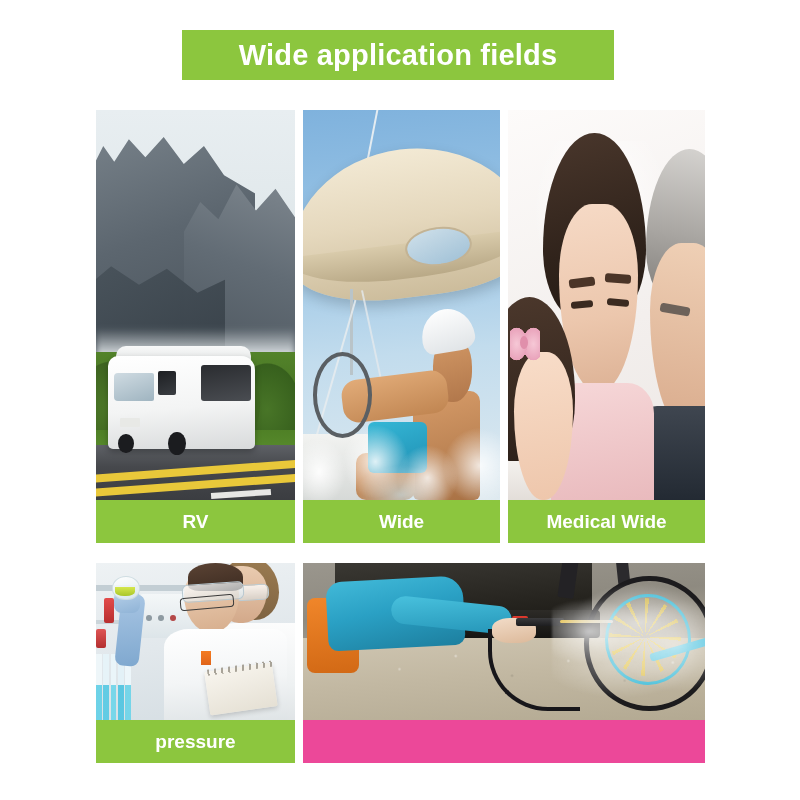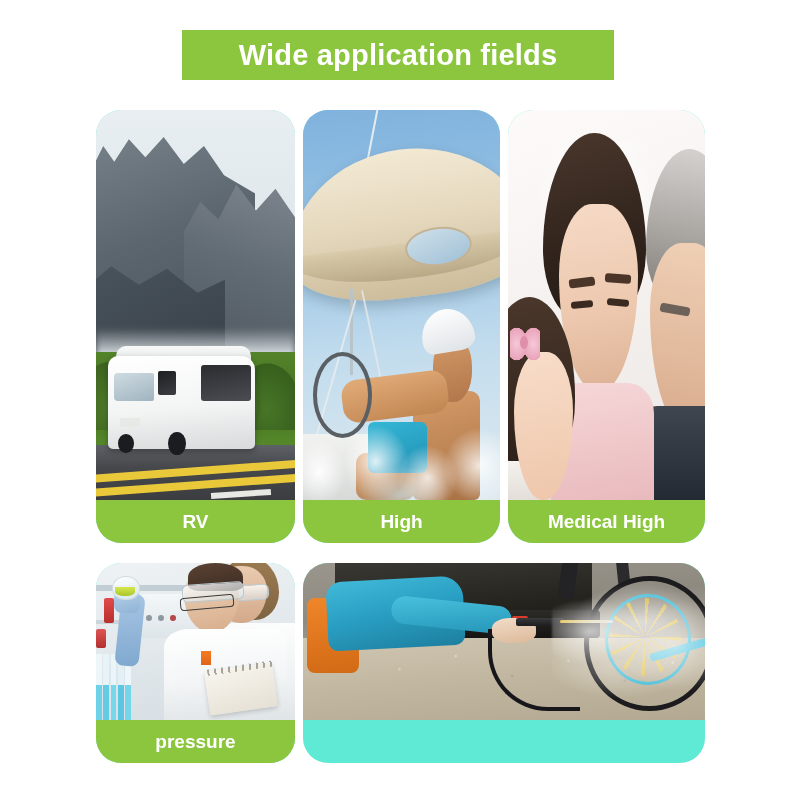--- a/index.html
+++ b/index.html
@@ -39,22 +39,21 @@
     font-weight: bold;
     letter-spacing: 0.2px;
     line-height: 1;
     white-space: nowrap;
   }
 
   
   .card {
     position: absolute;
     overflow: hidden;
-    background: #5eead4;
-    border-radius: 25px;
+    background: #ec4899;
   }
   .card .photo {
     position: absolute;
     left: 0;
     top: 0;
     right: 0;
     overflow: hidden;
   }
   .card .label-bar {
     position: absolute;
@@ -686,21 +685,21 @@
         <div class="y-head"></div>
         <div class="y-cap"></div>
         <div class="y-arm"></div>
         <div class="y-leg"></div>
         <div class="y-shorts"></div>
         <div class="y-wheel"></div>
         <div class="y-splash"></div>
       </div>
     </div>
     <div class="label-bar">
-      <span class="label-text">High</span>
+      <span class="label-text">Wide</span>
     </div>
   </div>
 
   <div class="card" id="card-medical-care">
     <div class="photo">
       <div class="scene">
         <div class="mc-bg"></div>
         <div class="mc-bg-soft"></div>
         <div class="mc-table"></div>
         <div class="mc-man-hair"></div>
@@ -714,21 +713,21 @@
         <div class="mc-woman-eye1"></div>
         <div class="mc-woman-eye2"></div>
         <div class="mc-woman-body"></div>
         <div class="mc-girl-hair"></div>
         <div class="mc-girl-face"></div>
         <div class="mc-girl-bow"></div>
         <div class="mc-girl-bow-knot"></div>
       </div>
     </div>
     <div class="label-bar">
-      <span class="label-text">Medical High</span>
+      <span class="label-text">Medical Wide</span>
     </div>
   </div>
 
   <div class="card" id="card-medical">
     <div class="photo">
       <div class="scene">
         <div class="lab-bg"></div>
         <div class="lab-shelf"></div>
         <div class="lab-shelf2"></div>
         <div class="lab-red1"></div>

